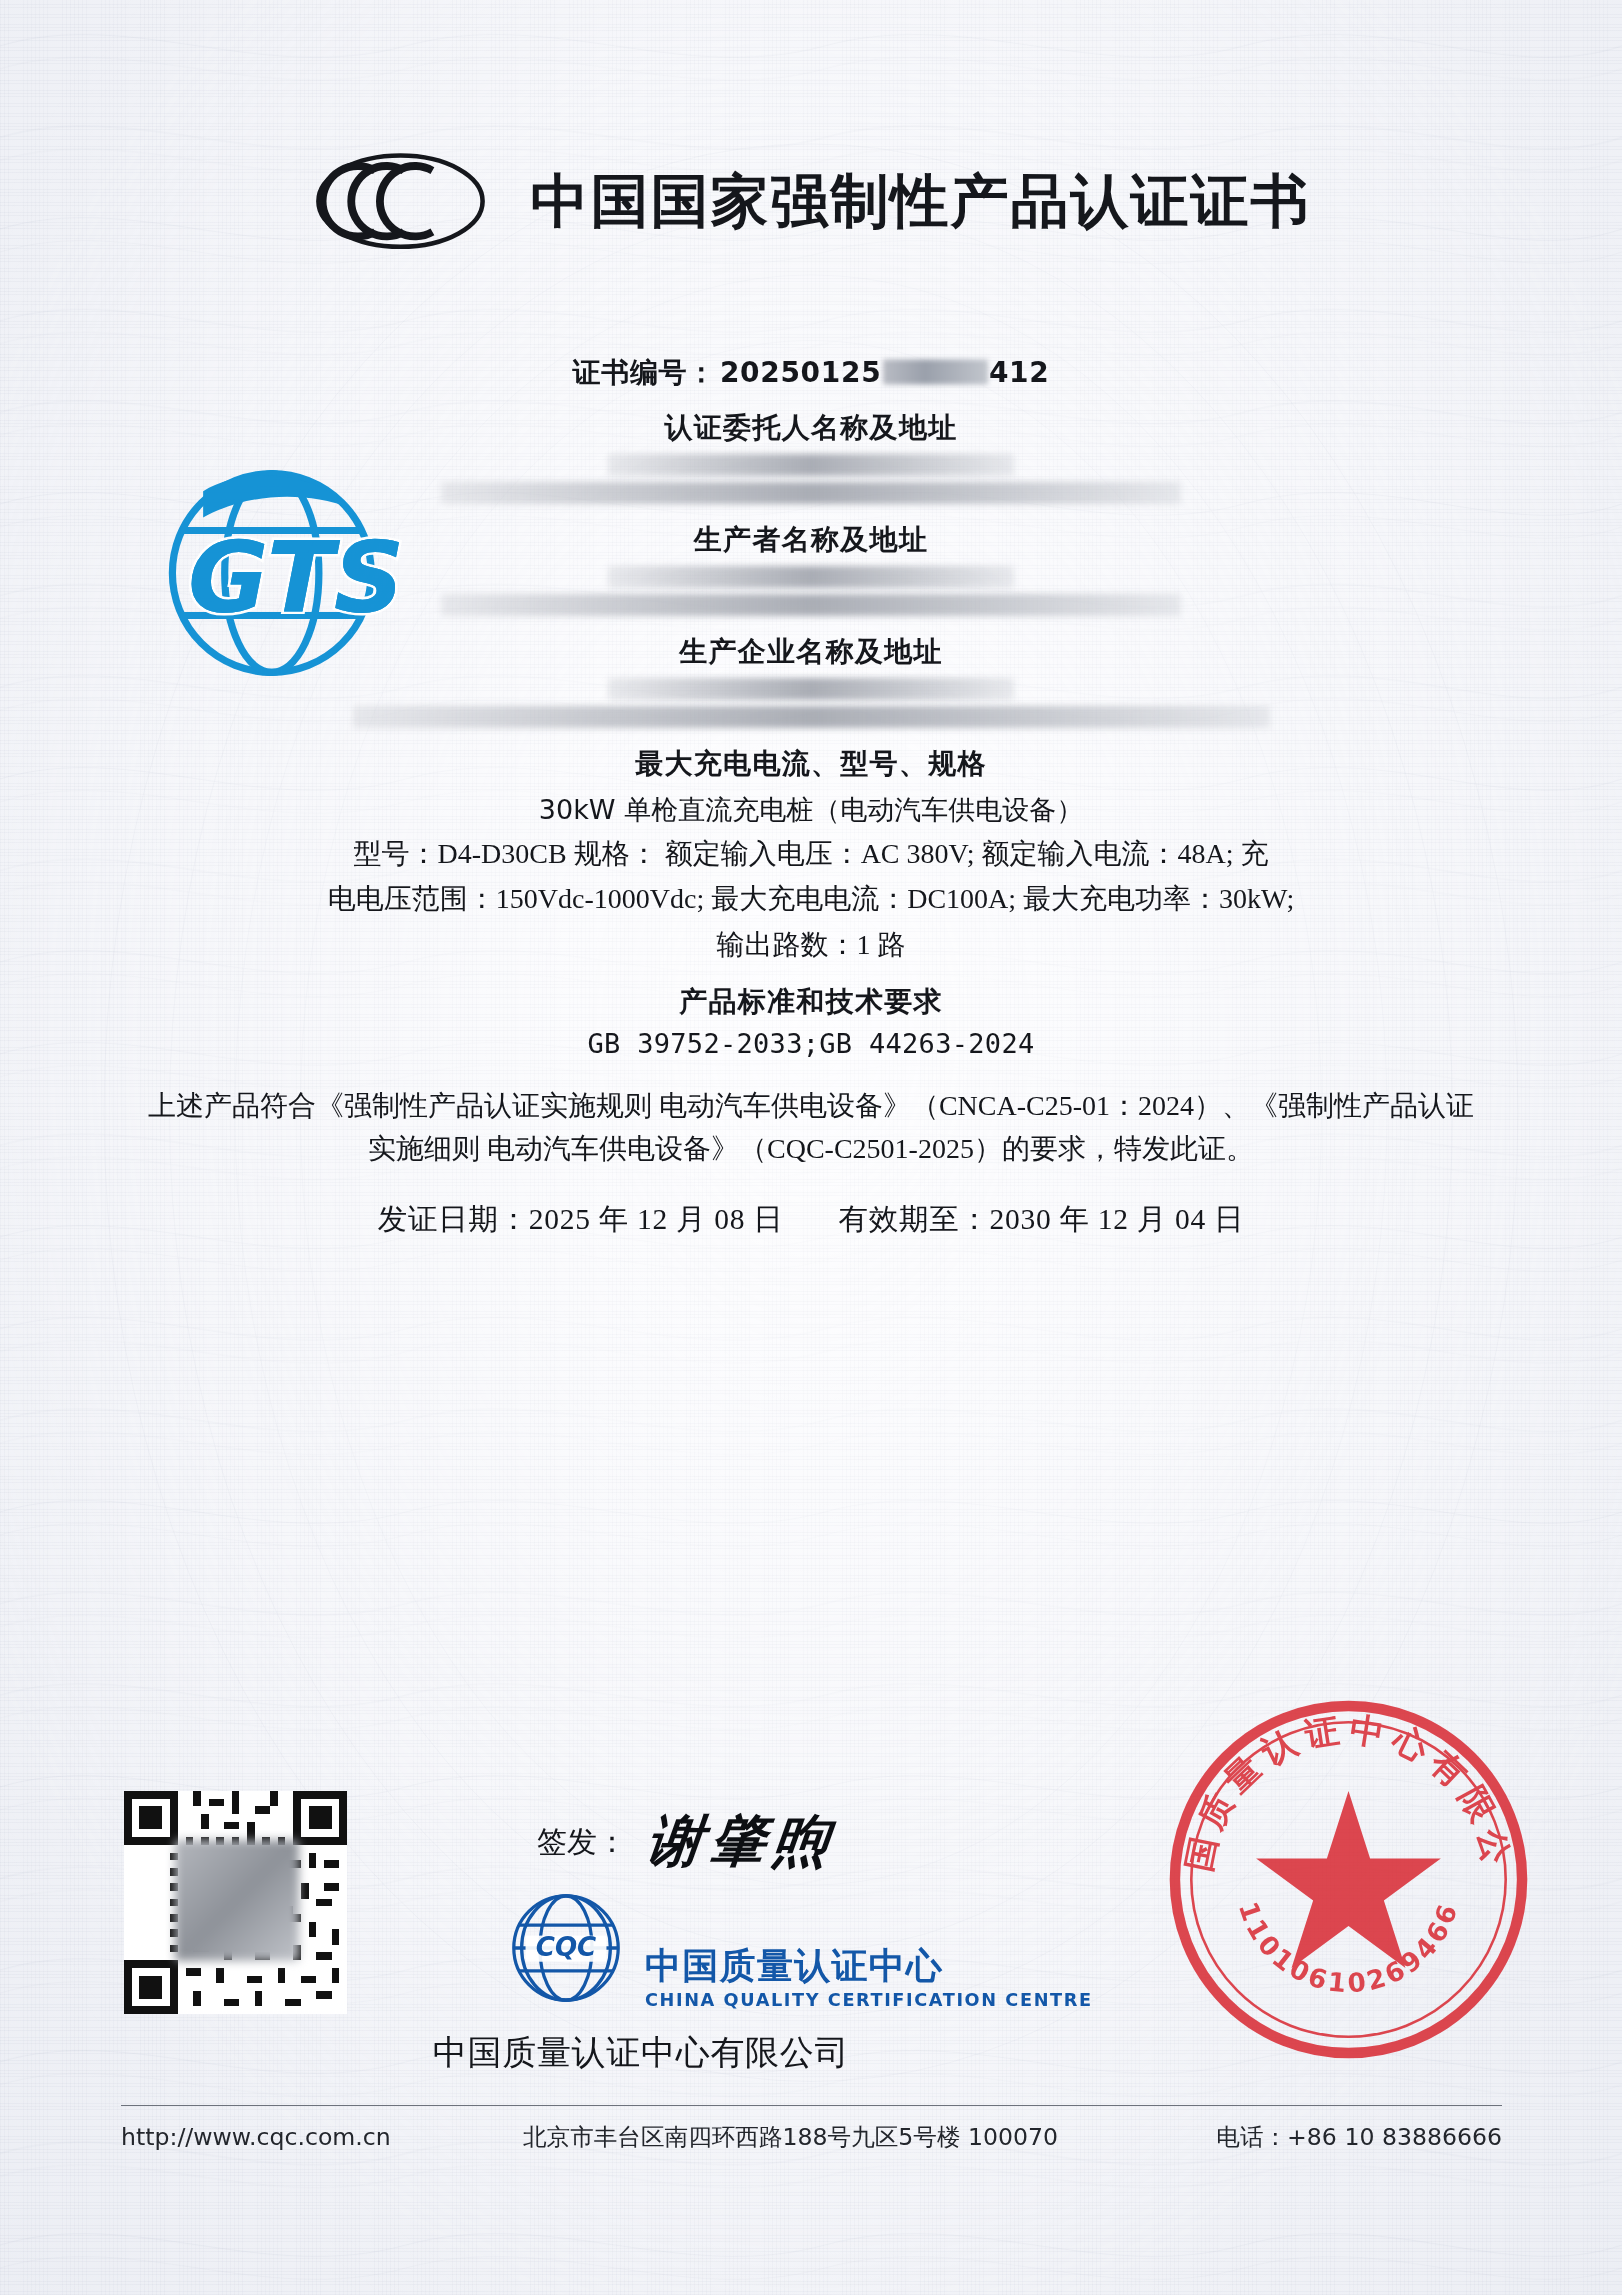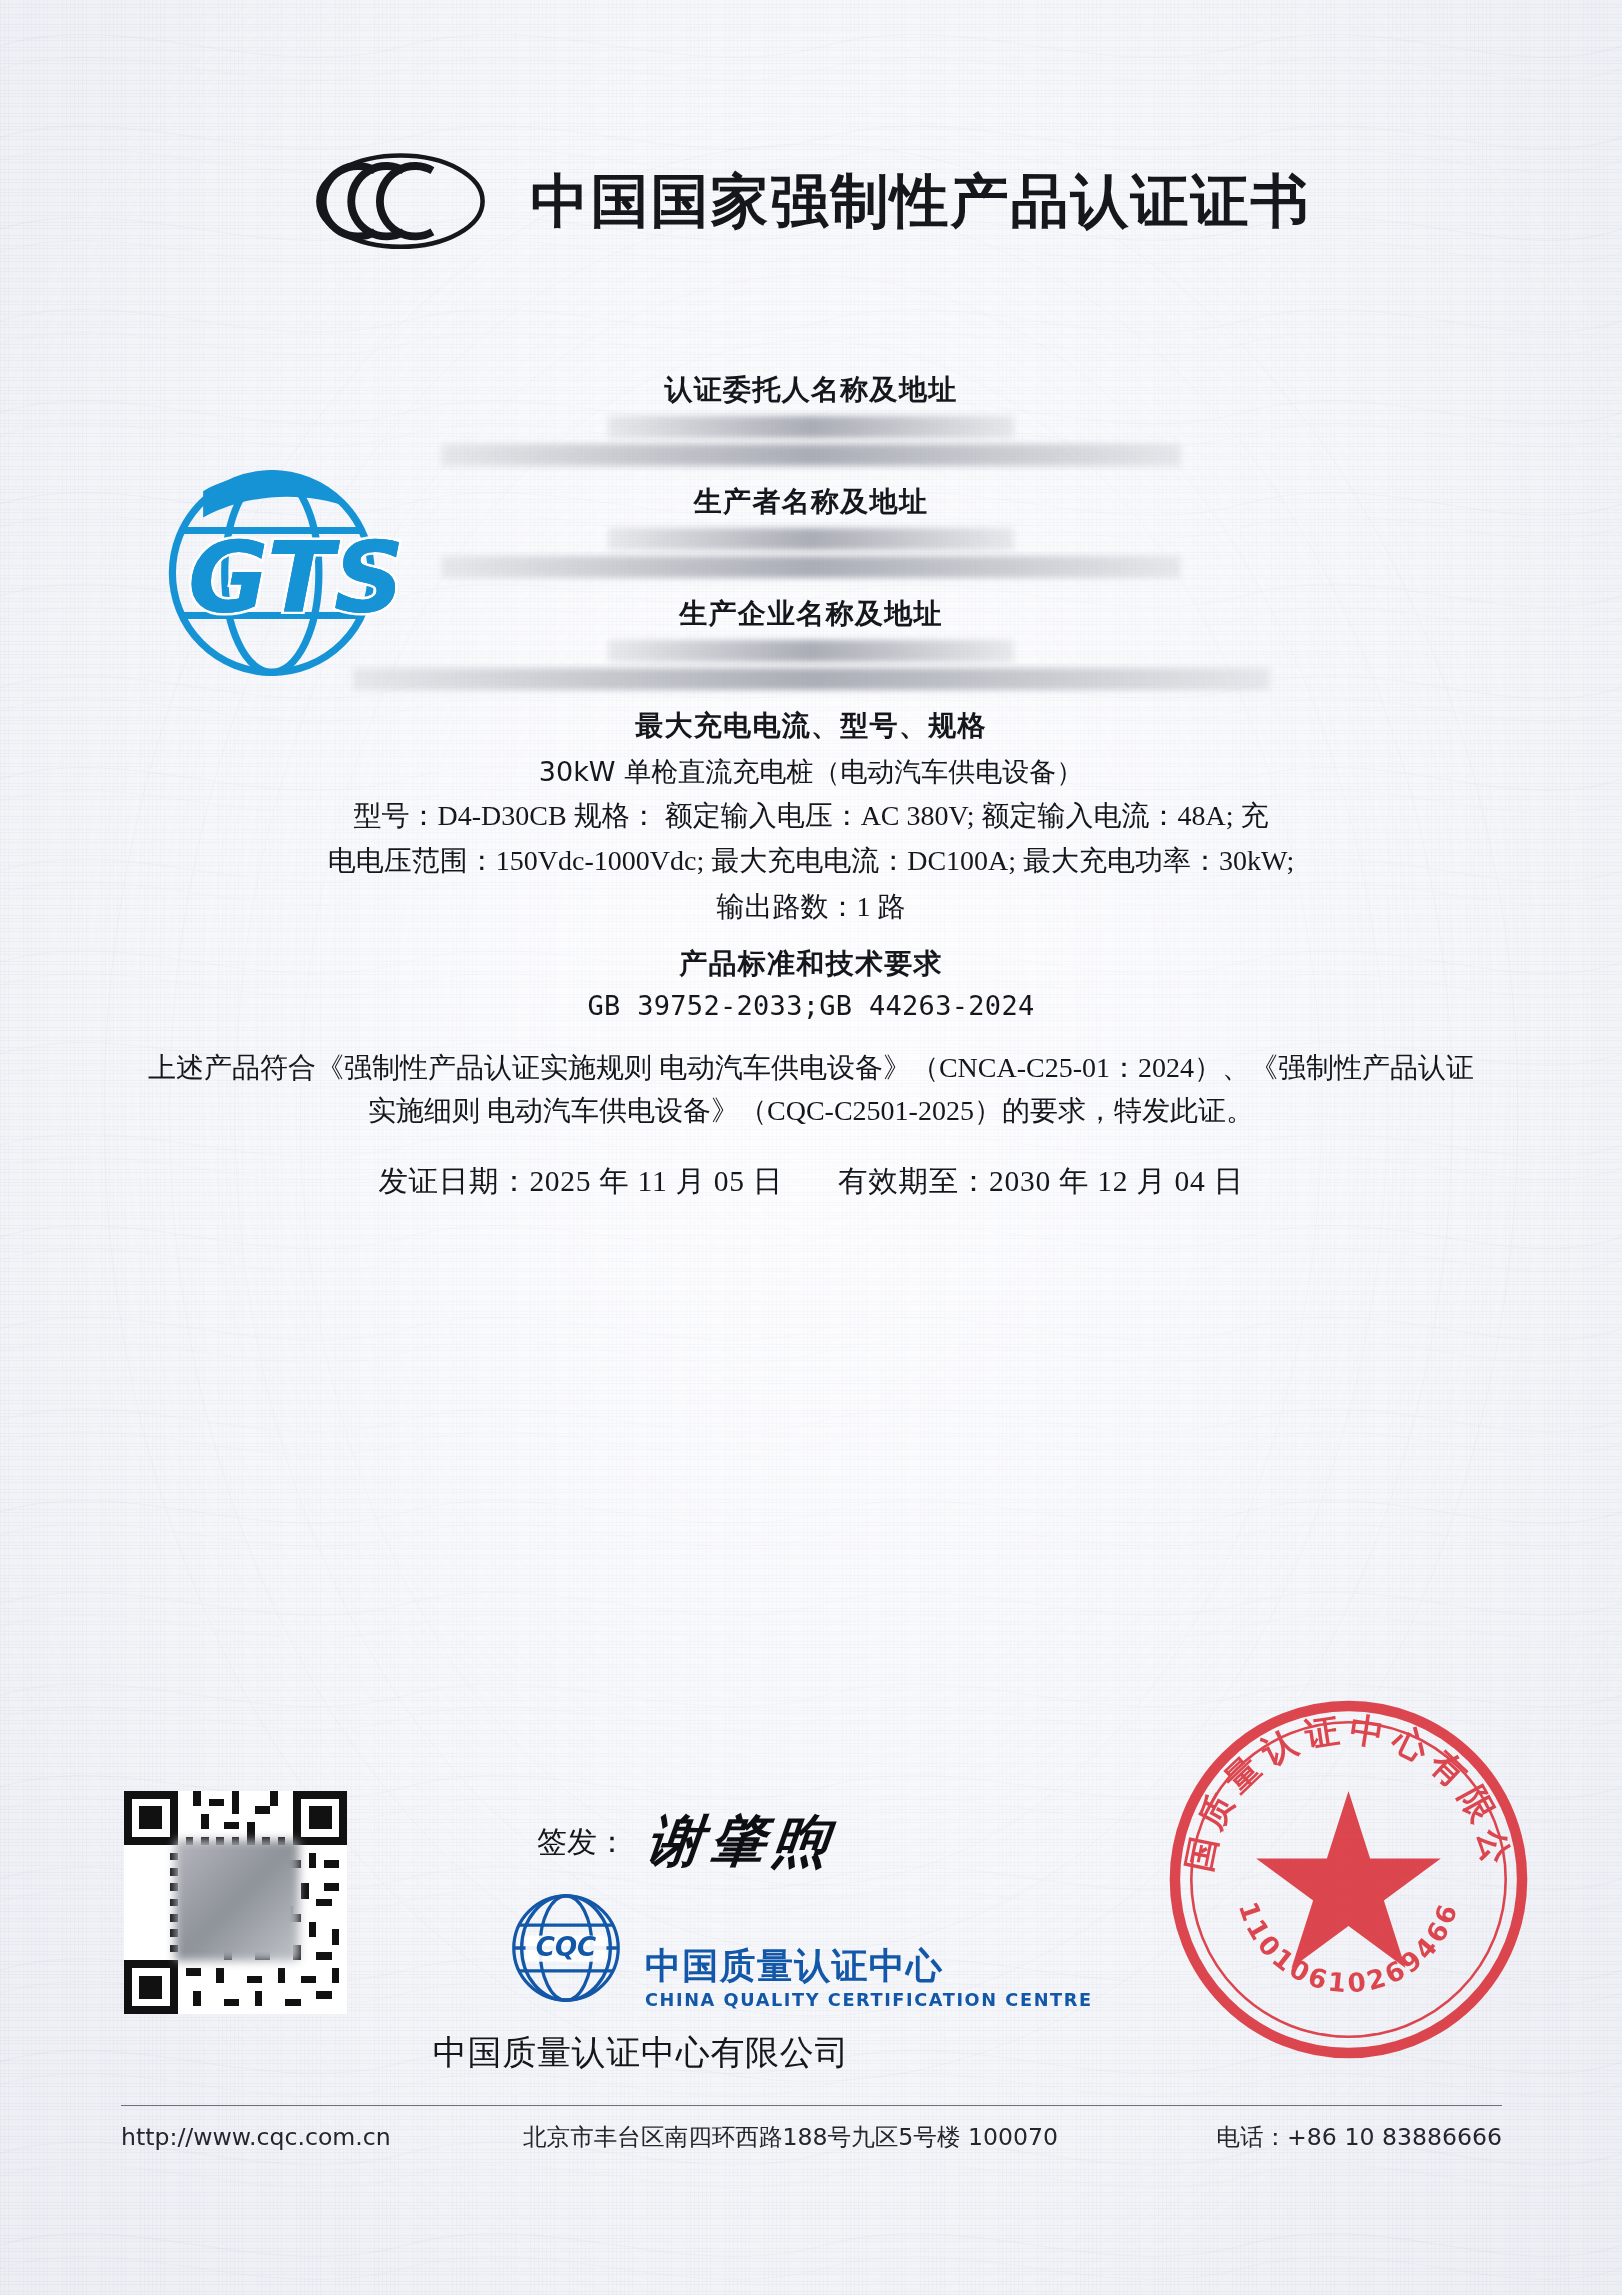--- a/index.html
+++ b/index.html
@@ -347,20 +347,26 @@
       <ellipse cx="200" cy="185" rx="72" ry="152"></ellipse>
       <path d="M60 120 H340 M60 250 H340"></path>
     </g>
     <path d="M95 60 C160 20 265 30 320 85 C250 60 165 62 95 100 Z" fill="#0b8ed4"></path>
     <text x="72" y="245" font-family="DejaVu Sans, sans-serif" font-size="150" font-weight="bold" font-style="italic" fill="#0b8ed4" stroke="#ffffff" stroke-width="8" paint-order="stroke">GTS</text>
     <text x="72" y="245" font-family="DejaVu Sans, sans-serif" font-size="150" font-weight="bold" font-style="italic" fill="#0b8ed4">GTS</text>
   </svg>
 
   <div class="body-wrap">
 
+    <div class="cert-no">
+      <span class="label">证书编号：</span>
+      <span class="num-start">20250125</span>
+      <span class="num-mask"></span>
+      <span class="num-end">412</span>
+    </div>
 
     <div class="sec-title">认证委托人名称及地址</div>
     <div class="redacted-line redacted-sm"></div>
     <div class="redacted-line redacted-md"></div>
 
     <div class="sec-title">生产者名称及地址</div>
     <div class="redacted-line redacted-sm"></div>
     <div class="redacted-line redacted-md"></div>
 
     <div class="sec-title">生产企业名称及地址</div>
@@ -372,21 +378,21 @@
     <div class="spec-block">型号：D4-D30CB    规格：    额定输入电压：AC 380V;    额定输入电流：48A;    充</div>
     <div class="spec-block">电电压范围：150Vdc-1000Vdc;    最大充电电流：DC100A;    最大充电功率：30kW;</div>
     <div class="spec-block spec-last">输出路数：1 路</div>
 
     <div class="sec-title">产品标准和技术要求</div>
     <div class="std-line">GB 39752-2033;GB 44263-2024</div>
 
     <div class="statement">上述产品符合《强制性产品认证实施规则 电动汽车供电设备》（CNCA-C25-01：2024）、《强制性产品认证实施细则 电动汽车供电设备》（CQC-C2501-2025）的要求，特发此证。</div>
 
     <div class="dates">
-      <span>发证日期：</span><span>2025 年 11 月 05 日</span>
+      <span>发证日期：</span><span>2025 年 12 月 08 日</span>
       <span class="gap"></span>
       <span>有效期至：</span><span>2030 年 12 月 04 日</span>
     </div>
 
   </div>
 
   <div class="qr">
     <svg width="223" height="223" viewBox="0 0 29 29" shape-rendering="crispEdges">
       <rect width="29" height="29" fill="#ffffff"></rect>
       <g fill="#111111">

